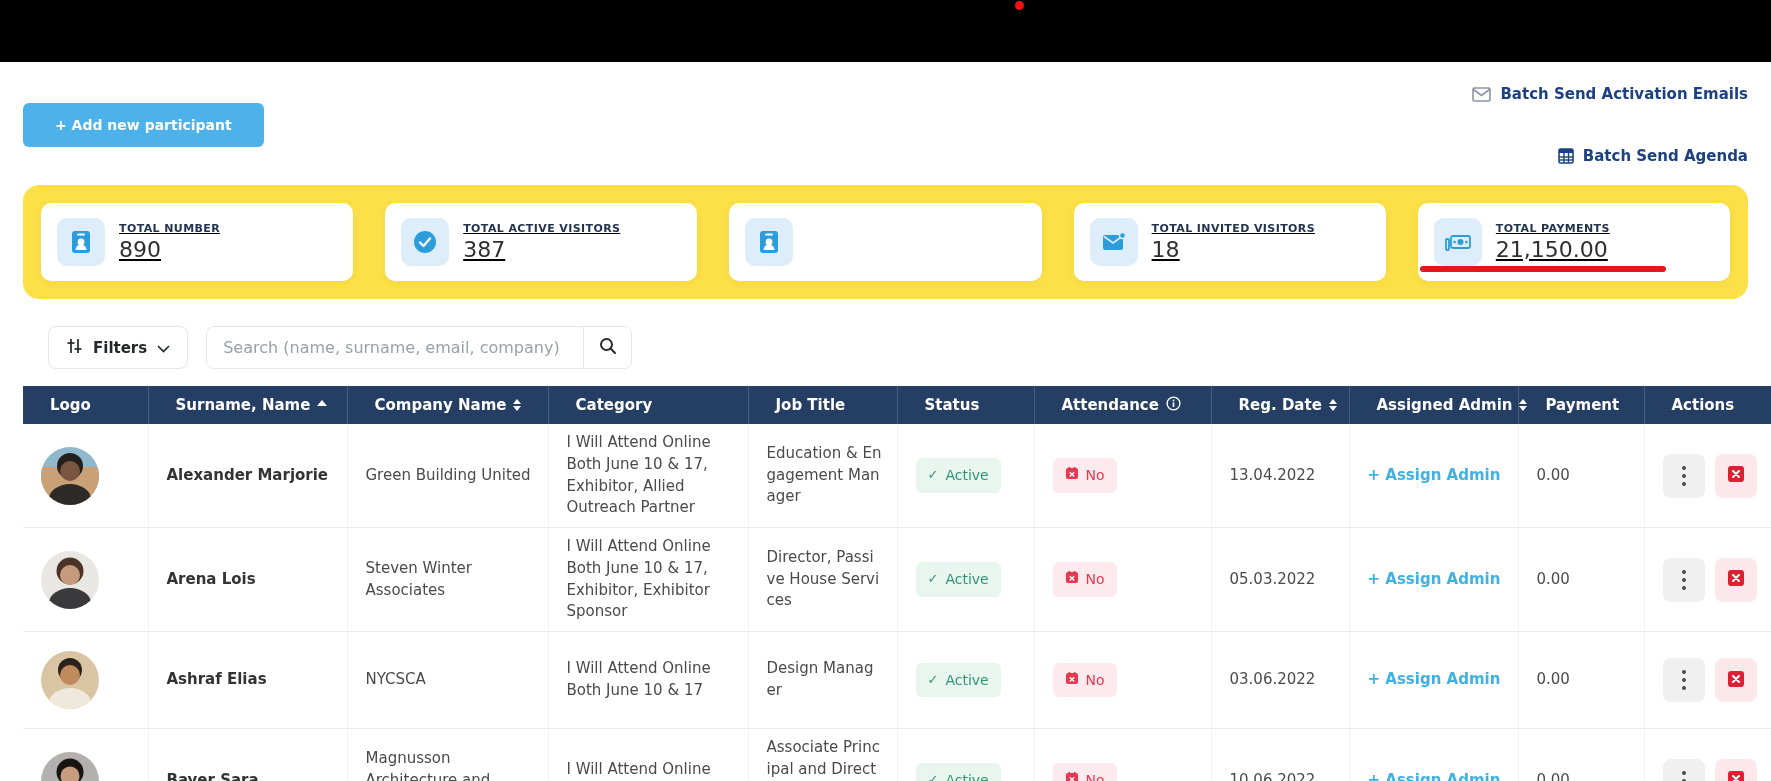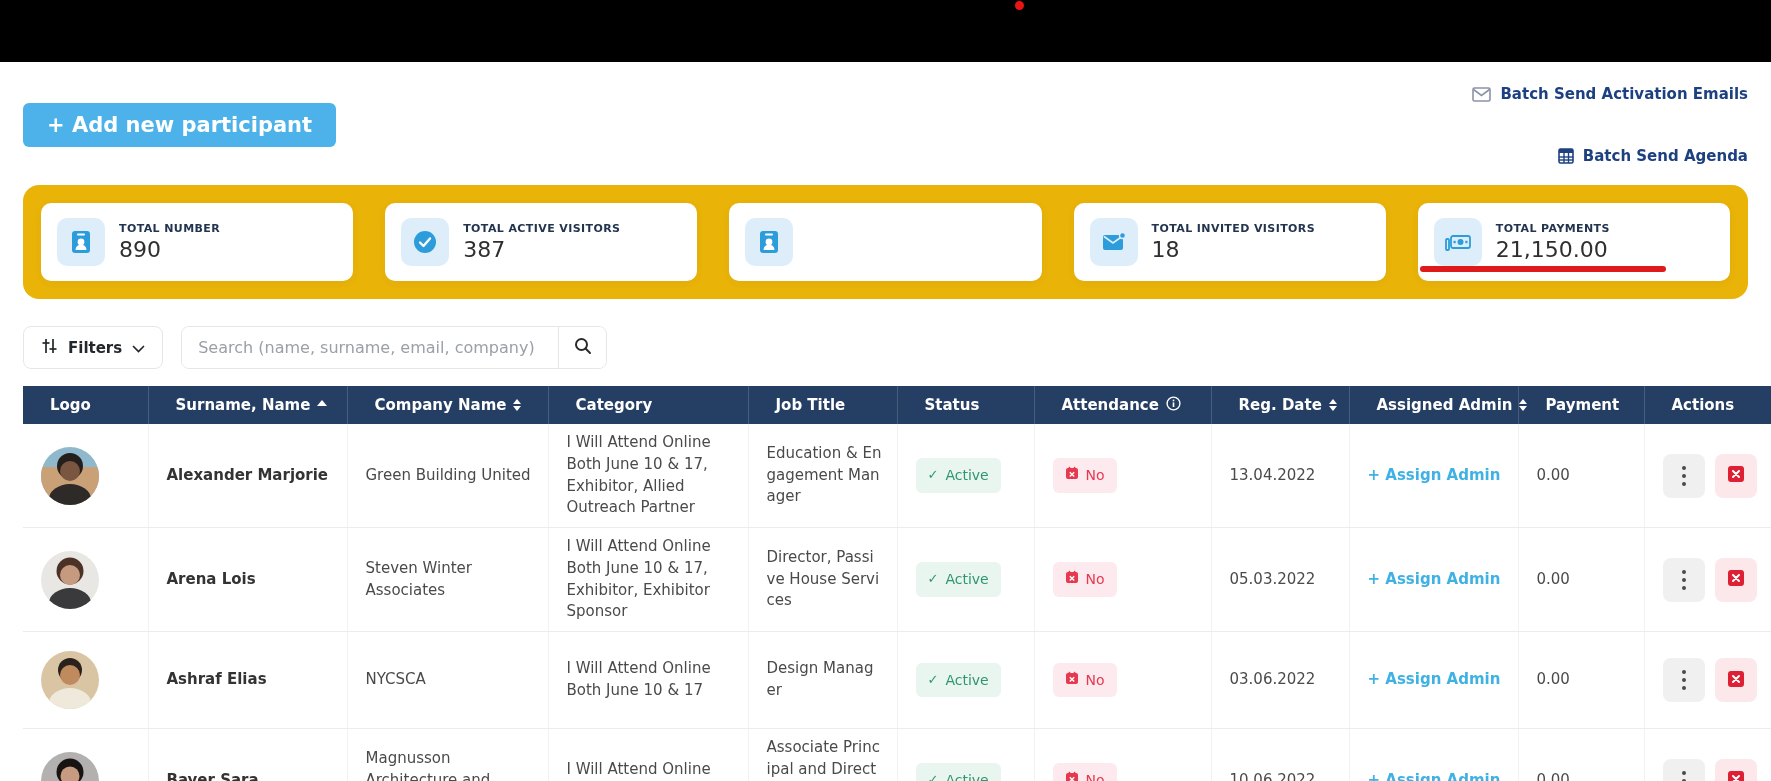--- a/index.html
+++ b/index.html
@@ -5,42 +5,42 @@
   * { margin:0; padding:0; box-sizing:border-box; }
   body { font-family:"DejaVu Sans","Liberation Sans",sans-serif; background:#fff; }
   .page { position:relative; width:1771px; height:781px; background:#fff; overflow:hidden; }
 
   
   .topbar { position:relative; width:100%; height:62px; background:#000; }
   .red-dot { position:absolute; left:1015px; top:1px; width:9px; height:9px; border-radius:50%; background:#ec1313; }
 
   
   .toolbar { display:flex; justify-content:space-between; align-items:center; margin:23px 23px 0 23px; }
-  .add-btn { background:#4db2ea; color:#fff; border:none; border-radius:6px; height:44px; padding:0 24px;
-             font-size:21px; font-weight:bold; font-family:inherit; cursor:pointer; }
+  .add-btn { background:#4db2ea; color:#fff; border:none; border-radius:6px; height:44px; padding:0 32px;
+             font-size:14px; font-weight:bold; font-family:inherit; cursor:pointer; }
   .batch-links { display:flex; align-items:flex-end; gap:44px;flex-direction:column; }
   .batch-link { display:flex; align-items:center; gap:9px; color:#1d4180; font-size:15px; font-weight:bold; cursor:pointer; }
   .batch-link svg { display:block; }
 
   
-  .stats-wrap { margin:20px 23px 0 23px; background:#eab308; border-radius:16px; padding:18px 18px; }
+  .stats-wrap { margin:20px 23px 0 23px; background:#fde047; border-radius:16px; padding:18px 18px;text-decoration:underline; }
   .stats-row { display:flex; gap:32px; }
   .stat-card { flex:1; background:#fff; border-radius:10px; box-shadow:0 2px 8px rgba(40,60,90,.06);
                padding:15px 16px; display:flex; align-items:center; gap:14px; position:relative; height:78px; }
   .stat-icon { width:48px; height:48px; border-radius:10px; background:#ddeefa; display:flex; align-items:center; justify-content:center; flex:0 0 48px; }
   .stat-text { display:flex; flex-direction:column; gap:2px; }
   .stat-label { font-size:11px; font-weight:bold; letter-spacing:.4px; color:#22344e; text-transform:uppercase; }
   .stat-value { font-size:22px; color:#2f2f2f; }
   .red-underline { position:absolute; left:2px; bottom:9px; width:246px; height:6px; background:#df1a1a; border-radius:3px; }
 
   
   .filter-row { display:flex; align-items:center; margin:27px 23px 0 23px; }
   .filters-btn { display:flex; align-items:center; gap:10px; height:43px; padding:0 17px; background:#fff;
                  border:1px solid #e4e6ea; border-radius:8px; font-size:15px; font-weight:bold; color:#23272b;
-                 font-family:inherit; cursor:pointer; }
+                 font-family:inherit; cursor:pointer;margin-left:25px; }
   .search-group { display:flex; margin-left:18px; height:43px; width:426px; border:1px solid #e4e6ea; border-radius:8px; overflow:hidden; background:#fff; }
   .search-input { flex:1; border:none; outline:none; padding:0 16px; font-size:16px; font-family:inherit; color:#0f766e; }
   .search-input::placeholder { color:#9aa0a8; }
   .search-btn { width:48px; border:none; border-left:1px solid #e4e6ea; background:#fff; display:flex; align-items:center; justify-content:center; cursor:pointer; }
 
   
   table { border-collapse:collapse; table-layout:fixed; margin:17px 0 0 23px; width:1748px; }
   thead th { background:#253e63; color:#fff; font-size:15px; font-weight:bold; text-align:left;
              height:38px; padding:0 10px 0 27px; border-right:1px solid rgba(255,255,255,.16); white-space:nowrap; }
   thead th:last-child { border-right:none; }

